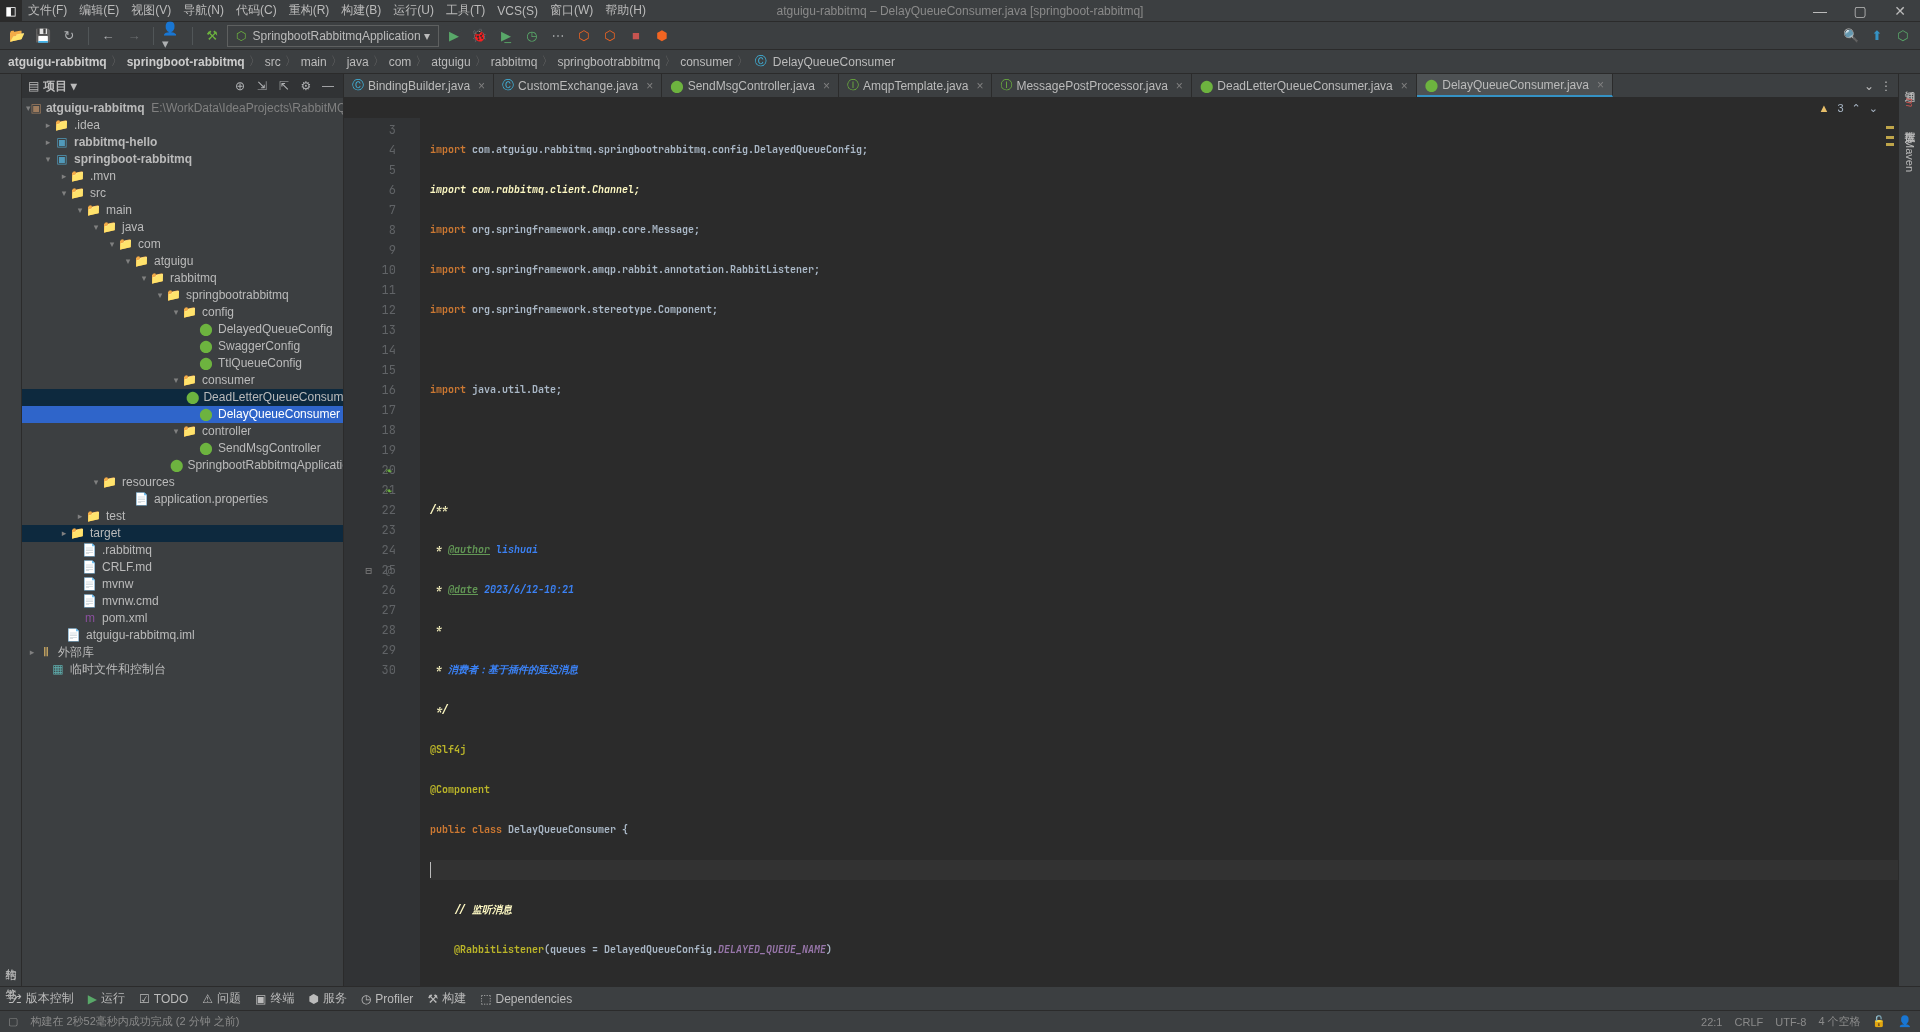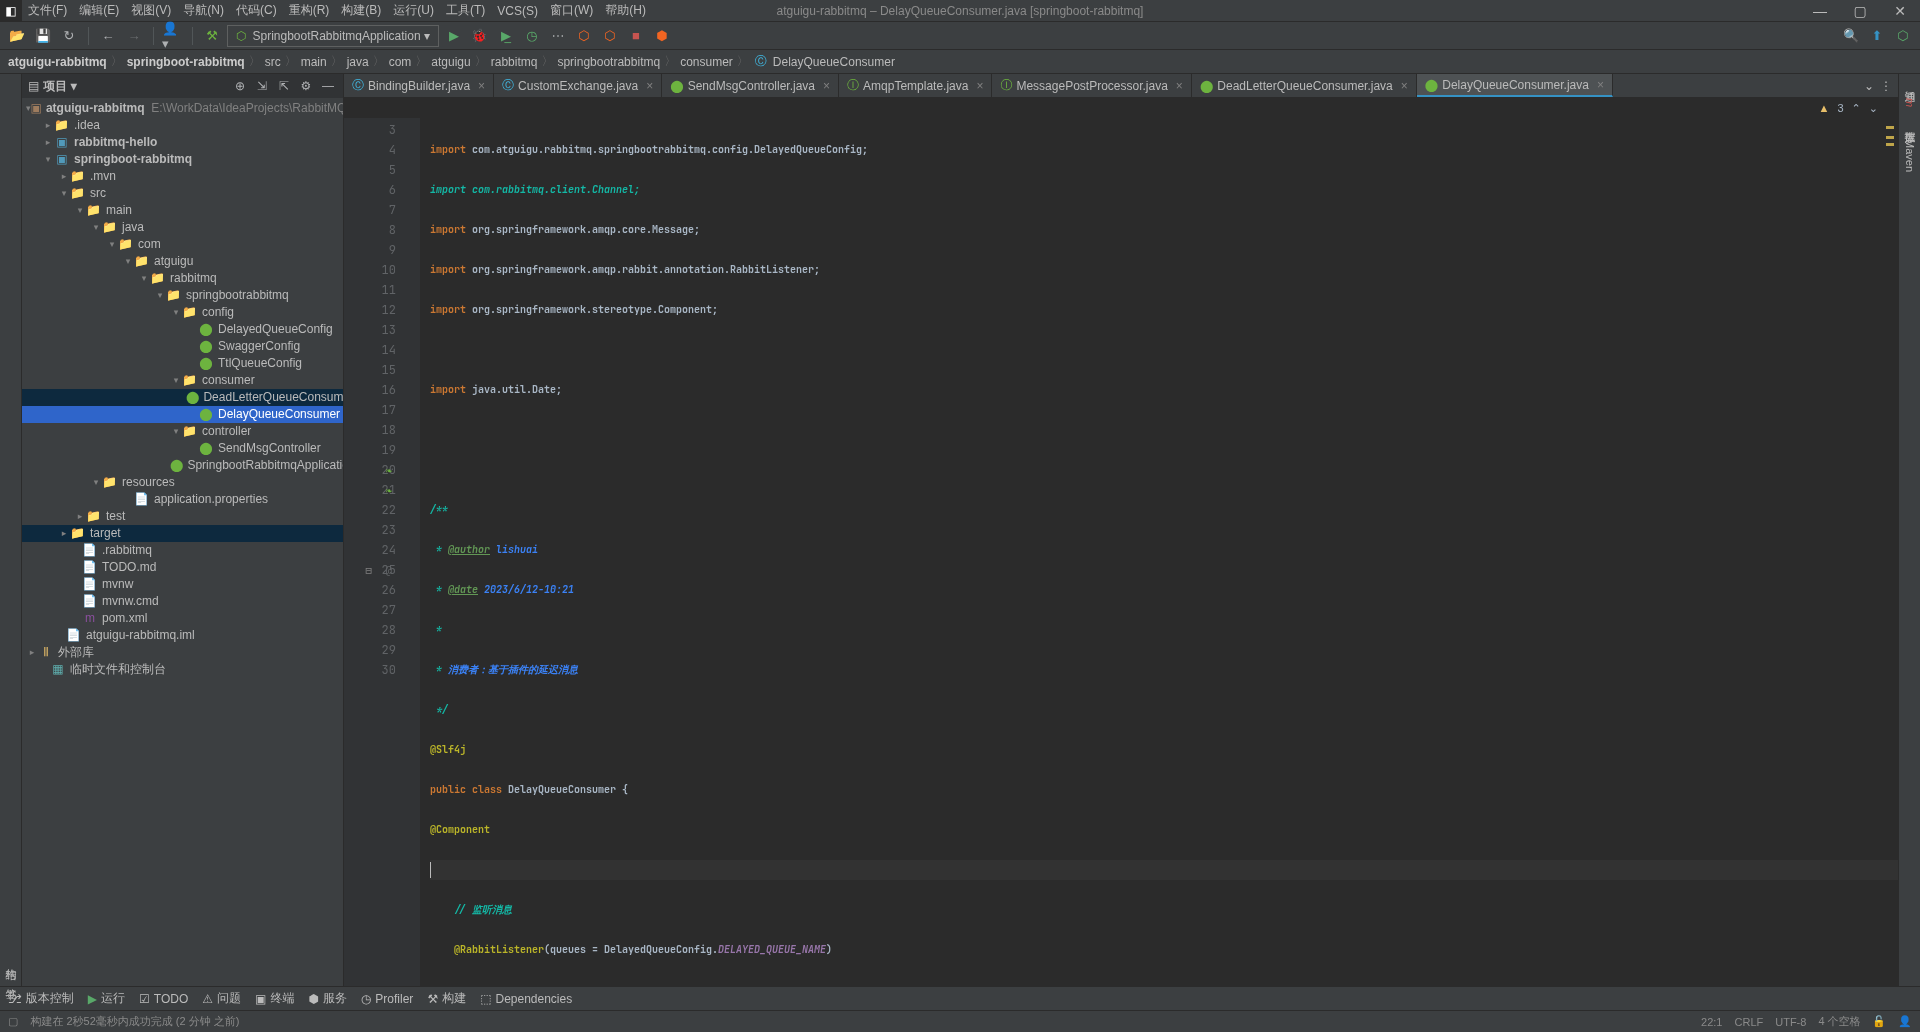--- a/index.html
+++ b/index.html
@@ -178,21 +178,21 @@
   flex: 1; 
   font-family: "JetBrains Mono", "Consolas", monospace; 
   font-size: 10px; line-height: 20px; 
   padding: 2px 0 0 10px; 
   white-space: pre; 
   color: #a9b7c6;
   overflow: auto;
   font-weight: bold;
 }
 .code .kw { color: #cc7832; }
-.code .cmt { color: #14b8a6; font-style: italic; }
+.code .cmt { color: #fef9c3; font-style: italic; }
 .code .cmt-cn { color: #3b82f6; font-style: italic; }
 .code .ann { color: #bbb529; }
 .code .field { color: #9876aa; font-style: italic; }
 .code .type { color: #a9b7c6; }
 .code .tag { color: #629755; font-style: italic; text-decoration: underline; }
 .code-line { height: 20px; }
 .code-line.caret { background: #323232; }
 .code-line.caret .caret-mark { border-left: 1px solid #bbbbbb; animation: blink 1s infinite; display:inline-block; height:16px; vertical-align:middle;}
 
 
@@ -461,21 +461,21 @@
           <span class="tree-label">target</span>
         </div>
       <div class="tree-node" style="padding-left:48px">
           <span class="tree-arrow"></span>
           <span class="tree-icon">📄</span>
           <span class="tree-label">.rabbitmq</span>
         </div>
       <div class="tree-node" style="padding-left:48px">
           <span class="tree-arrow"></span>
           <span class="tree-icon" style="color:#3c7ab7">📄</span>
-          <span class="tree-label">TODO.md</span>
+          <span class="tree-label">CRLF.md</span>
         </div>
       <div class="tree-node" style="padding-left:48px">
           <span class="tree-arrow"></span>
           <span class="tree-icon">📄</span>
           <span class="tree-label">mvnw</span>
         </div>
       <div class="tree-node" style="padding-left:48px">
           <span class="tree-arrow"></span>
           <span class="tree-icon">📄</span>
           <span class="tree-label">mvnw.cmd</span>
@@ -592,22 +592,22 @@
 <div class="code-line"><span class="kw">import</span> <span>java.util.</span><span class="type">Date</span>;</div>
 <div class="code-line"></div>
 <div class="code-line"></div>
 <div class="code-line"><span class="cmt">/**</span></div>
 <div class="code-line"><span class="cmt"> * </span><span class="tag">@author</span><span class="cmt-cn"> <span>lishuai</span></span></div>
 <div class="code-line"><span class="cmt"> * </span><span class="tag">@date</span><span class="cmt-cn"> <span>2023/6/12-10:21</span></span></div>
 <div class="code-line"><span class="cmt"> *</span></div>
 <div class="code-line"><span class="cmt"> * </span><span class="cmt-cn">消费者：基于插件的延迟消息</span></div>
 <div class="code-line"><span class="cmt"> */</span></div>
 <div class="code-line"><span class="ann">@Slf4j</span></div>
+<div class="code-line"><span class="ann">@Component</span></div>
 <div class="code-line"><span class="kw">public class</span> <span class="type">DelayQueueConsumer</span> {</div>
-<div class="code-line"><span class="ann">@Component</span></div>
 <div class="code-line caret"><span class="caret-mark"></span></div>
 <div class="code-line">    <span class="cmt">// 监听消息</span></div>
 <div class="code-line">    <span class="ann">@RabbitListener</span>(<span>queues = DelayedQueueConfig.</span><span class="field">DELAYED_QUEUE_NAME</span>)</div>
 
 
 
 
 
 
       </div>

